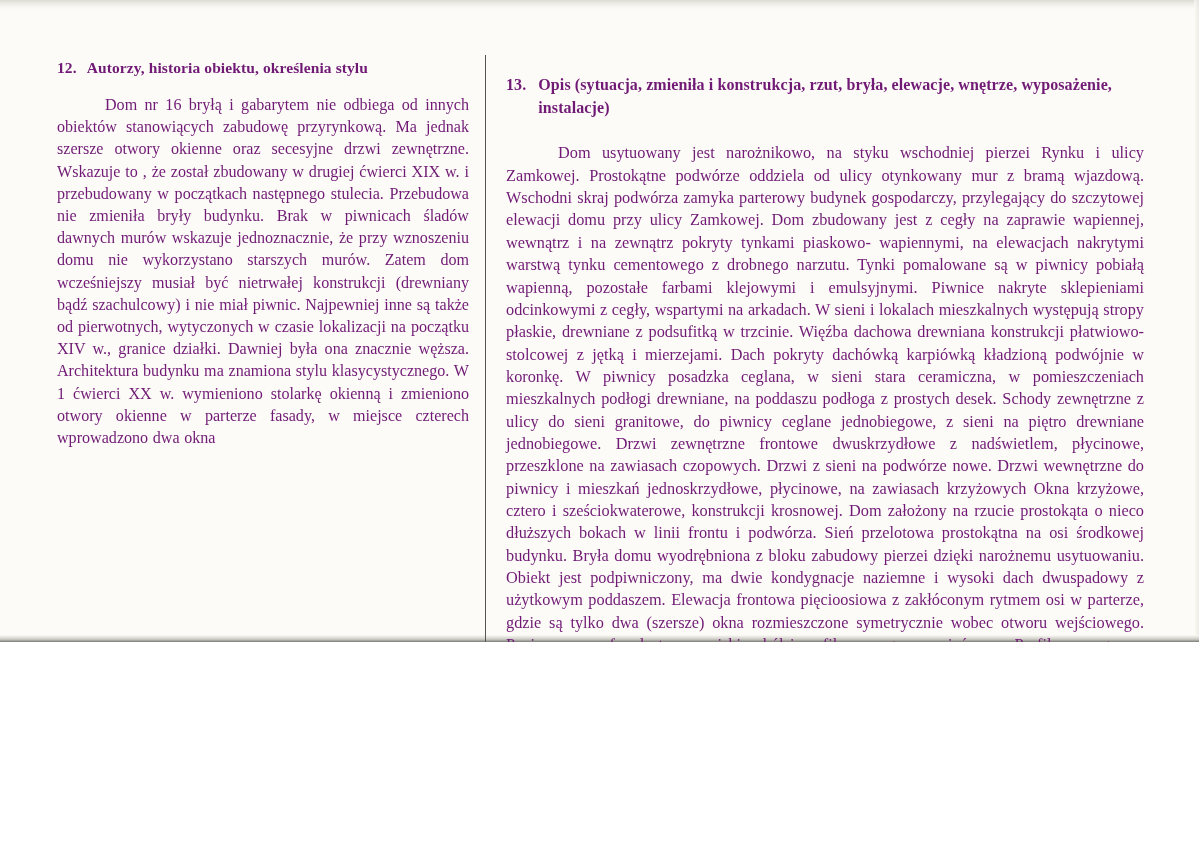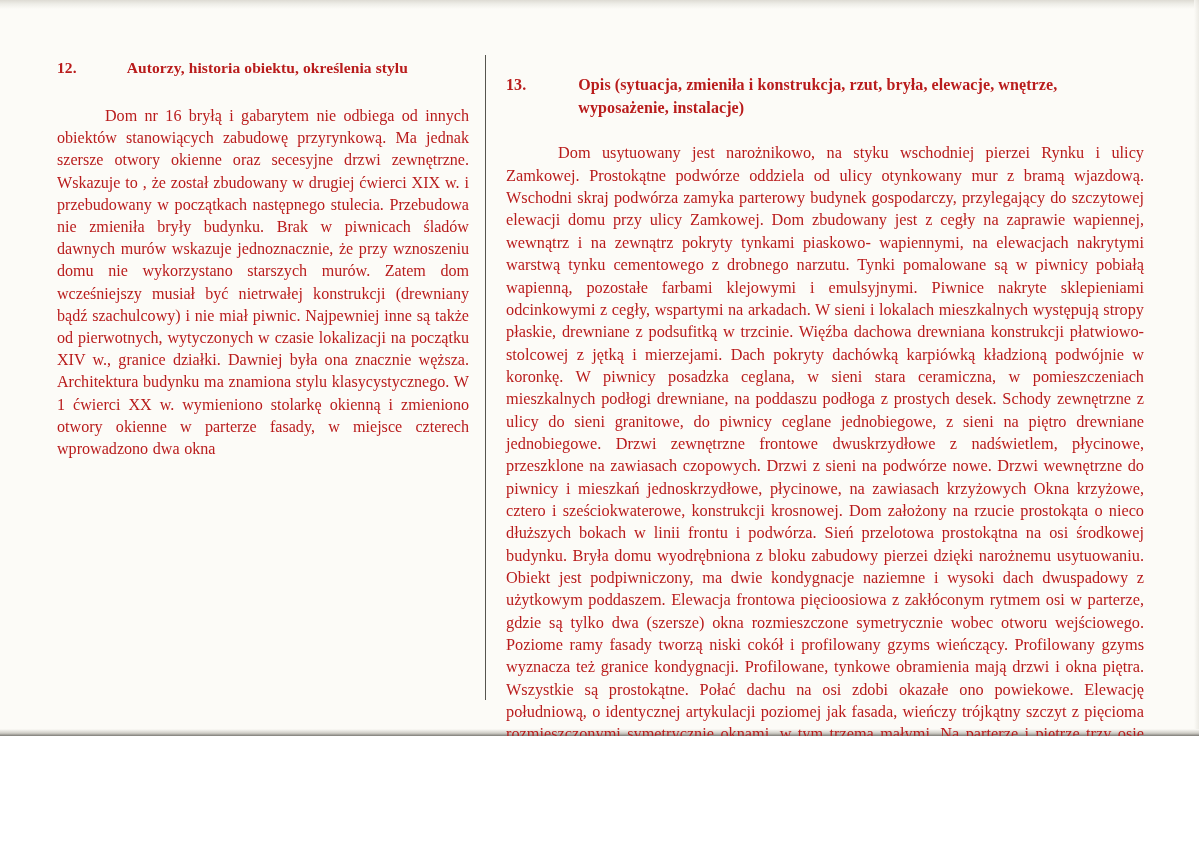--- a/index.html
+++ b/index.html
@@ -9,25 +9,25 @@
     background: #ffffff;
   }
 
   body {
     font-family: "Liberation Serif", "DejaVu Serif", serif;
   }
 
   .page {
     position: relative;
     width: 1199px;
-    height: 736px;
+    height: 642px;
     margin: 0;
     background: #fcfbf7;
     overflow: hidden;
-    color: #b91c1c;
+    color: #701a75;
   }
 
   
   .scan-edge-top {
     position: absolute;
     left: 0;
     top: 0;
     width: 1199px;
     height: 9px;
     background: linear-gradient(to bottom, #d8d5cd 0%, #ecebe5 45%, #fcfbf7 100%);
@@ -85,40 +85,39 @@
     font-size: 15.5px;
     line-height: 1.42;
     letter-spacing: .1px;
   }
   .section-heading .num {
     flex: 0 0 auto;
     margin-right: 10px;
   }
   .section-heading .htext {
     flex: 1 1 auto;
-    margin-left: 40px;
   }
 
   .col-right .section-heading {
     font-size: 16px;
   }
   .col-right .section-heading .num {
     margin-right: 12px;
   }
 
   .body-par {
     margin: 0;
     text-align: justify;
     text-justify: inter-word;
     text-indent: 48px;
     hyphens: none;
   }
 
   .col-left .body-par {
-    margin-top: 26px;
+    margin-top: 15px;
     font-size: 16.1px;
     line-height: 22.2px;
     word-spacing: .6px;
   }
 
   .col-right .body-par {
     margin-top: 23px;
     font-size: 16.3px;
     line-height: 22.35px;
     text-indent: 52px;

